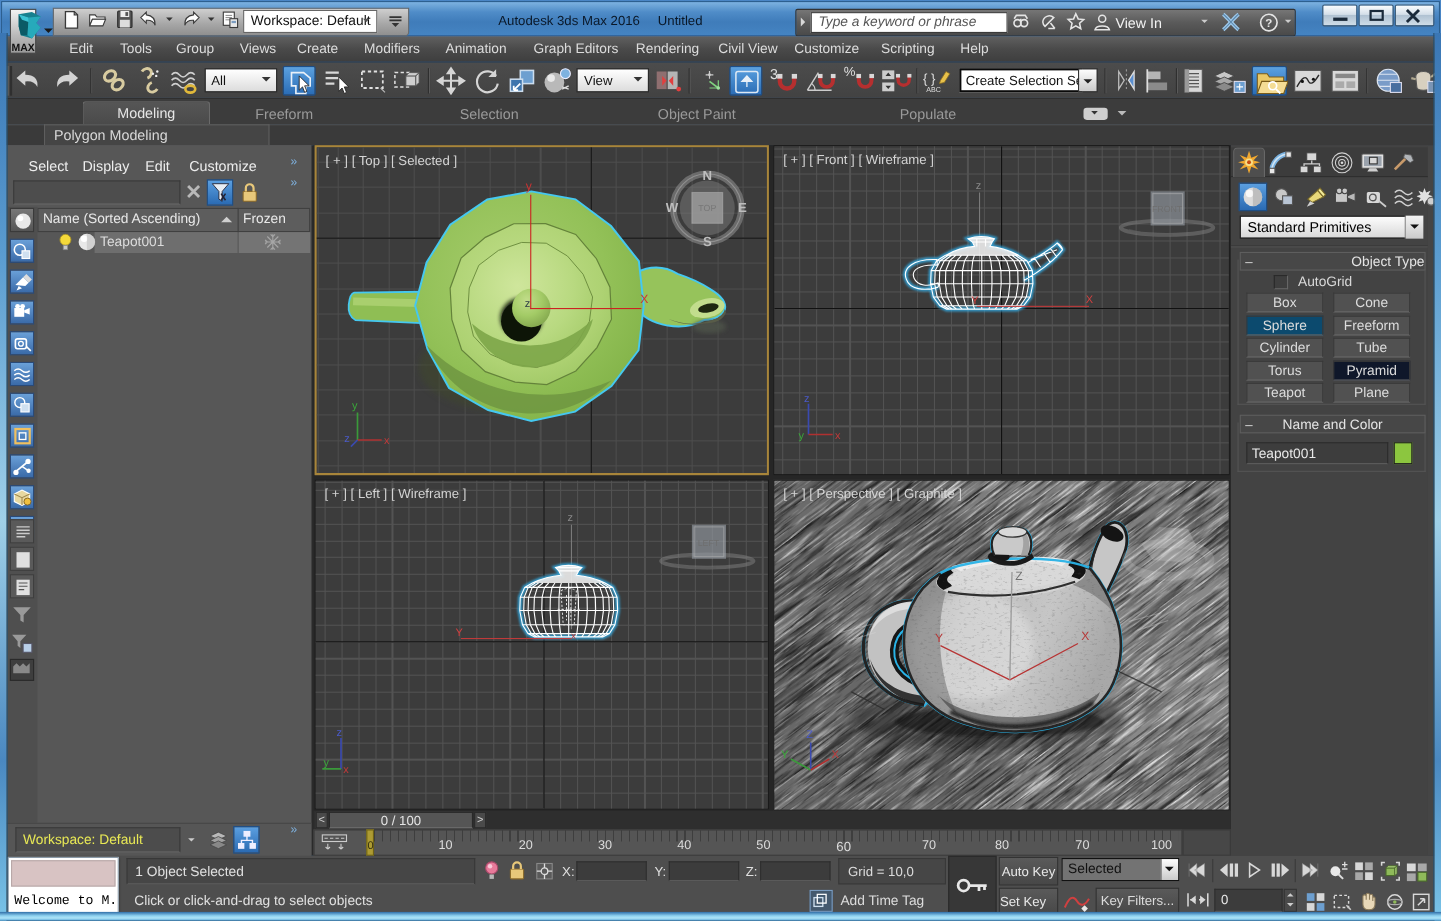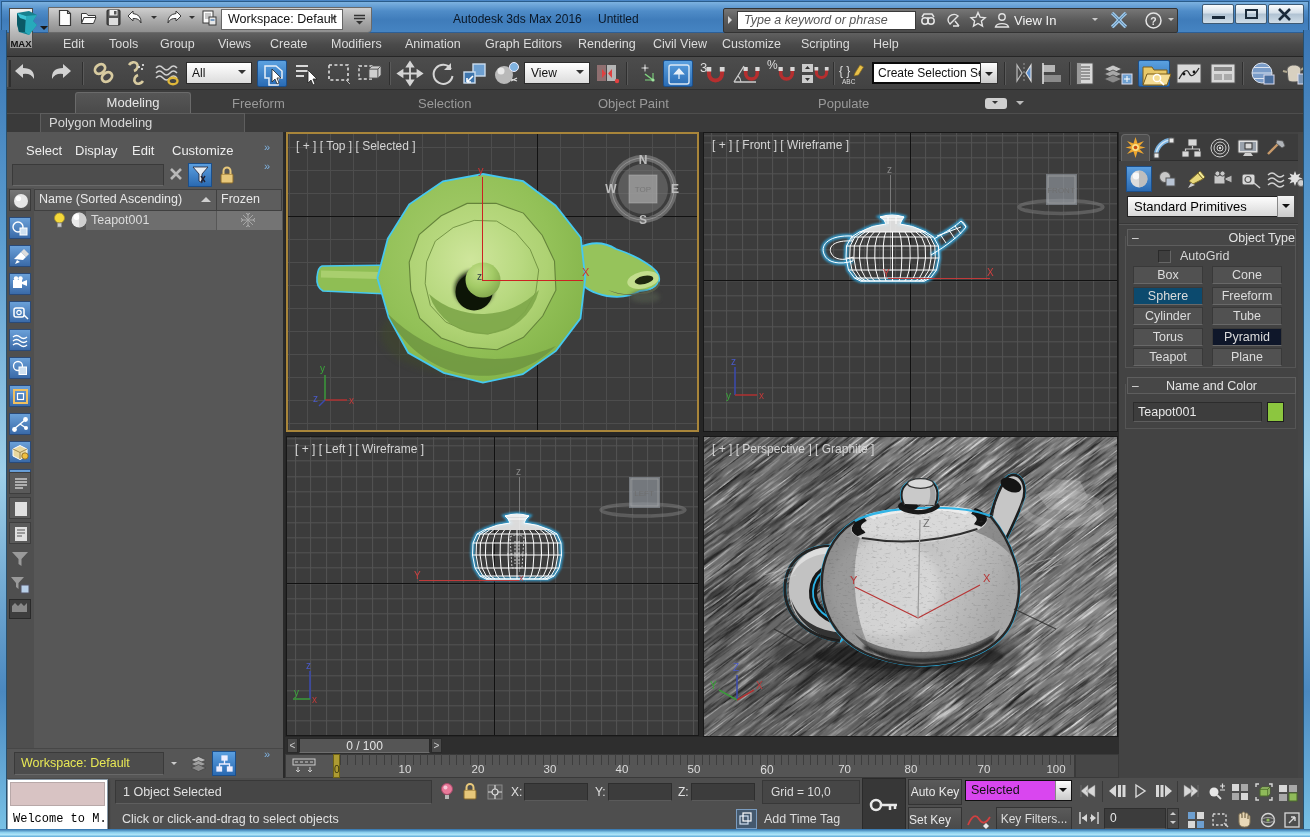--- a/index.html
+++ b/index.html
@@ -967,21 +967,21 @@
 
 <div class="abs" style="left:862px;top:778px;width:44px;height:55px;background:#373737;border:1px solid #2a2a2a"></div>
 <div class="abs" style="left:868px;top:793px;width:32px;height:24px"><svg width="32" height="24" viewBox="0 0 32 24">
       <circle cx="8" cy="12" r="5" fill="none" stroke="#e8e8e8" stroke-width="2.5"></circle>
       <path d="M13 12h16M22 12v5M27 12v4" stroke="#e8e8e8" stroke-width="2.5"></path>
     </svg></div>
 
 <div class="abs" style="left:908px;top:779px;width:54px;height:26px;background:linear-gradient(180deg,#5a5a5a,#474747);border:1px solid #333;font-size:12px;color:#e8e8e8;text-align:center;line-height:24px">Auto Key</div>
 <div class="abs" style="left:908px;top:807px;width:54px;height:26px;background:linear-gradient(180deg,#5a5a5a,#474747);border:1px solid #333;font-size:12px;color:#e8e8e8;text-align:left;line-height:24px">Set Key</div>
 
-<div class="abs" style="left:965px;top:780px;width:107px;height:21px;background:#d946ef;border:1px solid #111;font-size:12.5px;color:#111;line-height:19px;padding-left:5px">Selected</div>
+<div class="abs" style="left:965px;top:780px;width:107px;height:21px;background:#737373;border:1px solid #111;font-size:12.5px;color:#111;line-height:19px;padding-left:5px">Selected</div>
 <div class="abs" style="left:1055px;top:781px;width:16px;height:19px;background:linear-gradient(180deg,#fdfdfd,#cacaca);border-left:1px solid #888">
     <div class="abs" style="left:3px;top:7px;border:4.5px solid transparent;border-top-color:#111"></div>
   </div>
 
 <div class="abs" style="left:966px;top:809px;width:26px;height:22px"><svg width="26" height="22" viewBox="0 0 26 22">
       <path d="M2 16 Q8 2 13 10 T24 8" fill="none" stroke="#d04040" stroke-width="1.8"></path>
       <path d="M20 14l3 3-3 3-3-3z" fill="#e8e8e8"></path>
     </svg></div>
 <div class="abs" style="left:996px;top:807px;width:76px;height:25px;background:linear-gradient(180deg,#5a5a5a,#474747);border:1px solid #333;font-size:12px;color:#dcdcdc;text-align:center;line-height:23px">Key Filters...</div>
 <div class="abs" style="left:1078px;top:783px;width:22px;height:18px"><svg width="20" height="16" viewBox="0 0 20 16">

